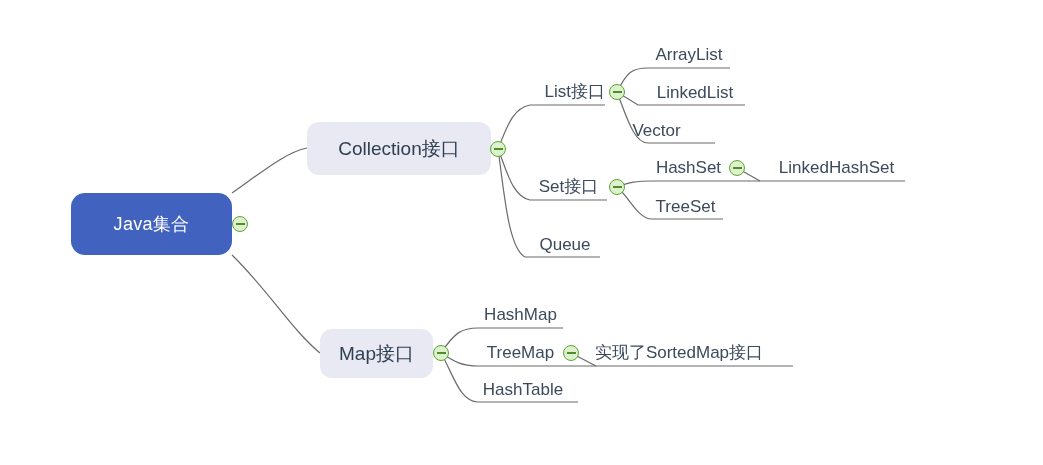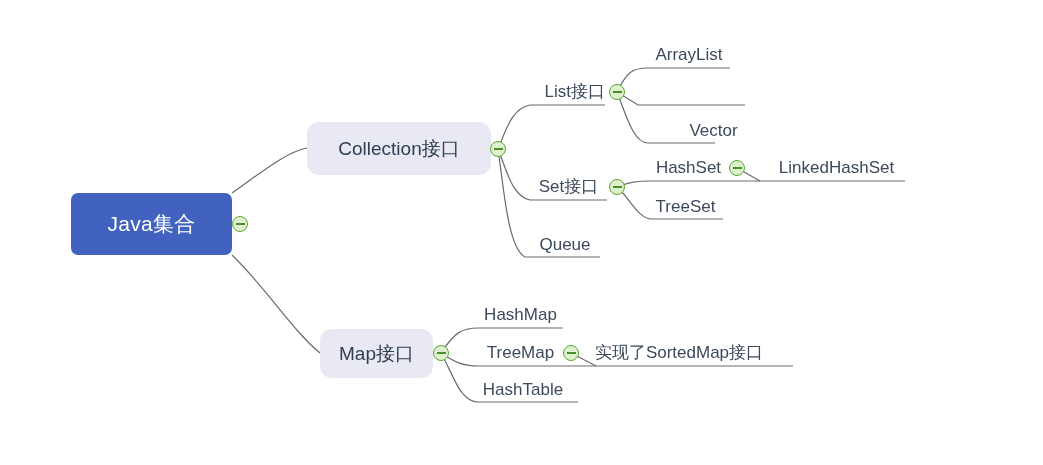--- a/index.html
+++ b/index.html
@@ -30,22 +30,22 @@
     box-sizing: border-box;
     display: flex;
     align-items: center;
     justify-content: center;
     white-space: nowrap;
   }
   
   .node-root {
     background: #4163BF;
     color: #ffffff;
-    border-radius: 7px;
-    font-size: 21px;
+    border-radius: 14px;
+    font-size: 18px;
     letter-spacing: 0.3px;
   }
   
   .node-box {
     background: #E9E9F3;
     color: #2f3f52;
     border-radius: 12px;
     font-size: 19px;
   }
   
@@ -125,22 +125,25 @@
 
   <div class="node node-text" style="left:527px; top:79px; width:78px; height:25px;justify-content:flex-end;">
     <span>List接口</span>
   </div>
   <div class="toggle" style="left:609px; top:84px;"></div>
 
   <div class="node node-text" style="left:648px; top:42px; width:82px; height:25px;">
     <span>ArrayList</span>
   </div>
 
+  <div class="node node-text" style="left:645px; top:80px; width:100px; height:25px;">
+    <span>LinkedList</span>
+  </div>
 
-  <div class="node node-text" style="left:680px; top:118px; width:67px; height:25px;">
+  <div class="node node-text" style="left:623px; top:118px; width:67px; height:25px;">
     <span>Vector</span>
   </div>
 
   <div class="node node-text" style="left:530px; top:174px; width:77px; height:25px;">
     <span>Set接口</span>
   </div>
   <div class="toggle" style="left:609px; top:179px;"></div>
 
   <div class="node node-text" style="left:648px; top:155px; width:81px; height:25px;">
     <span>HashSet</span>

